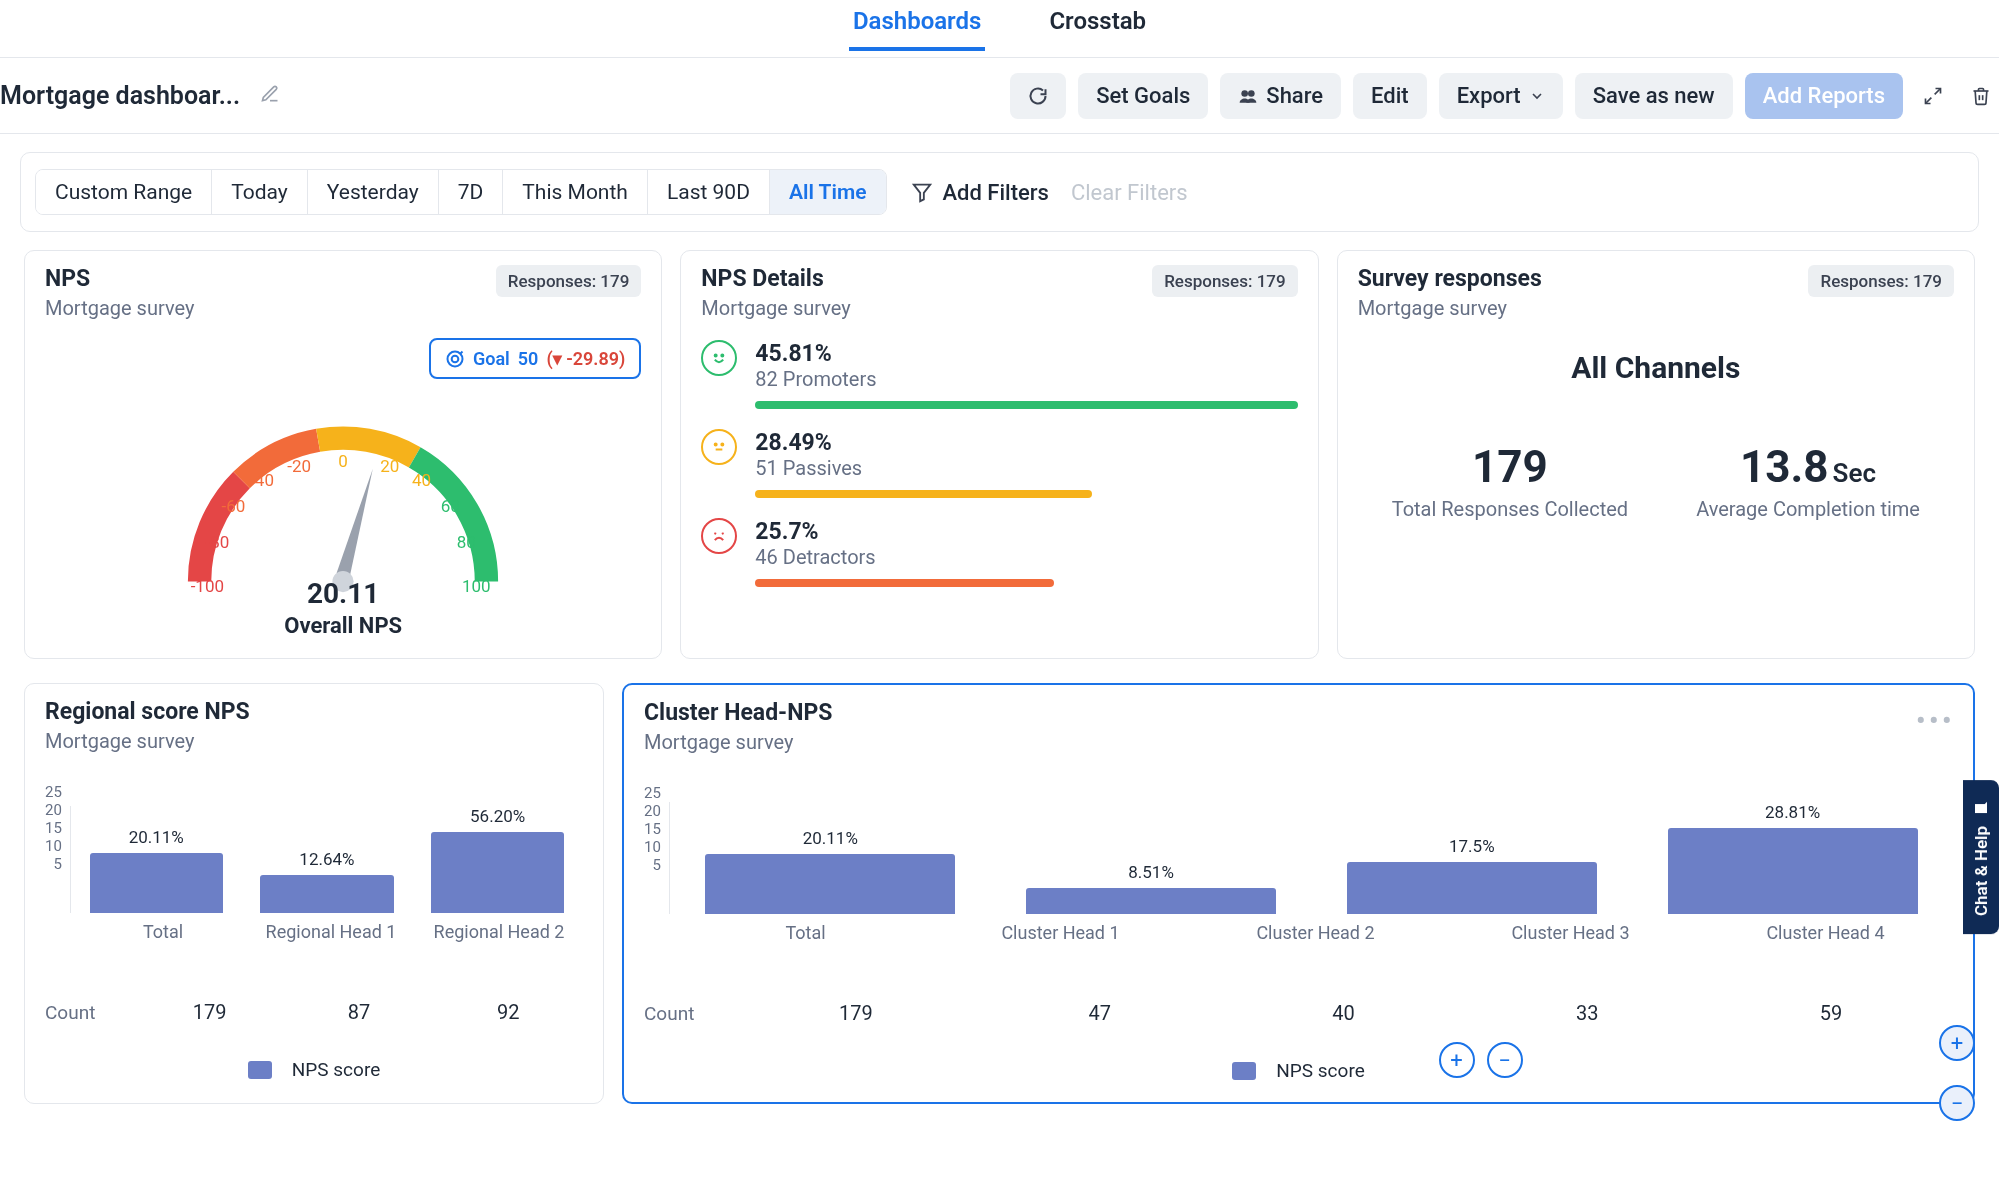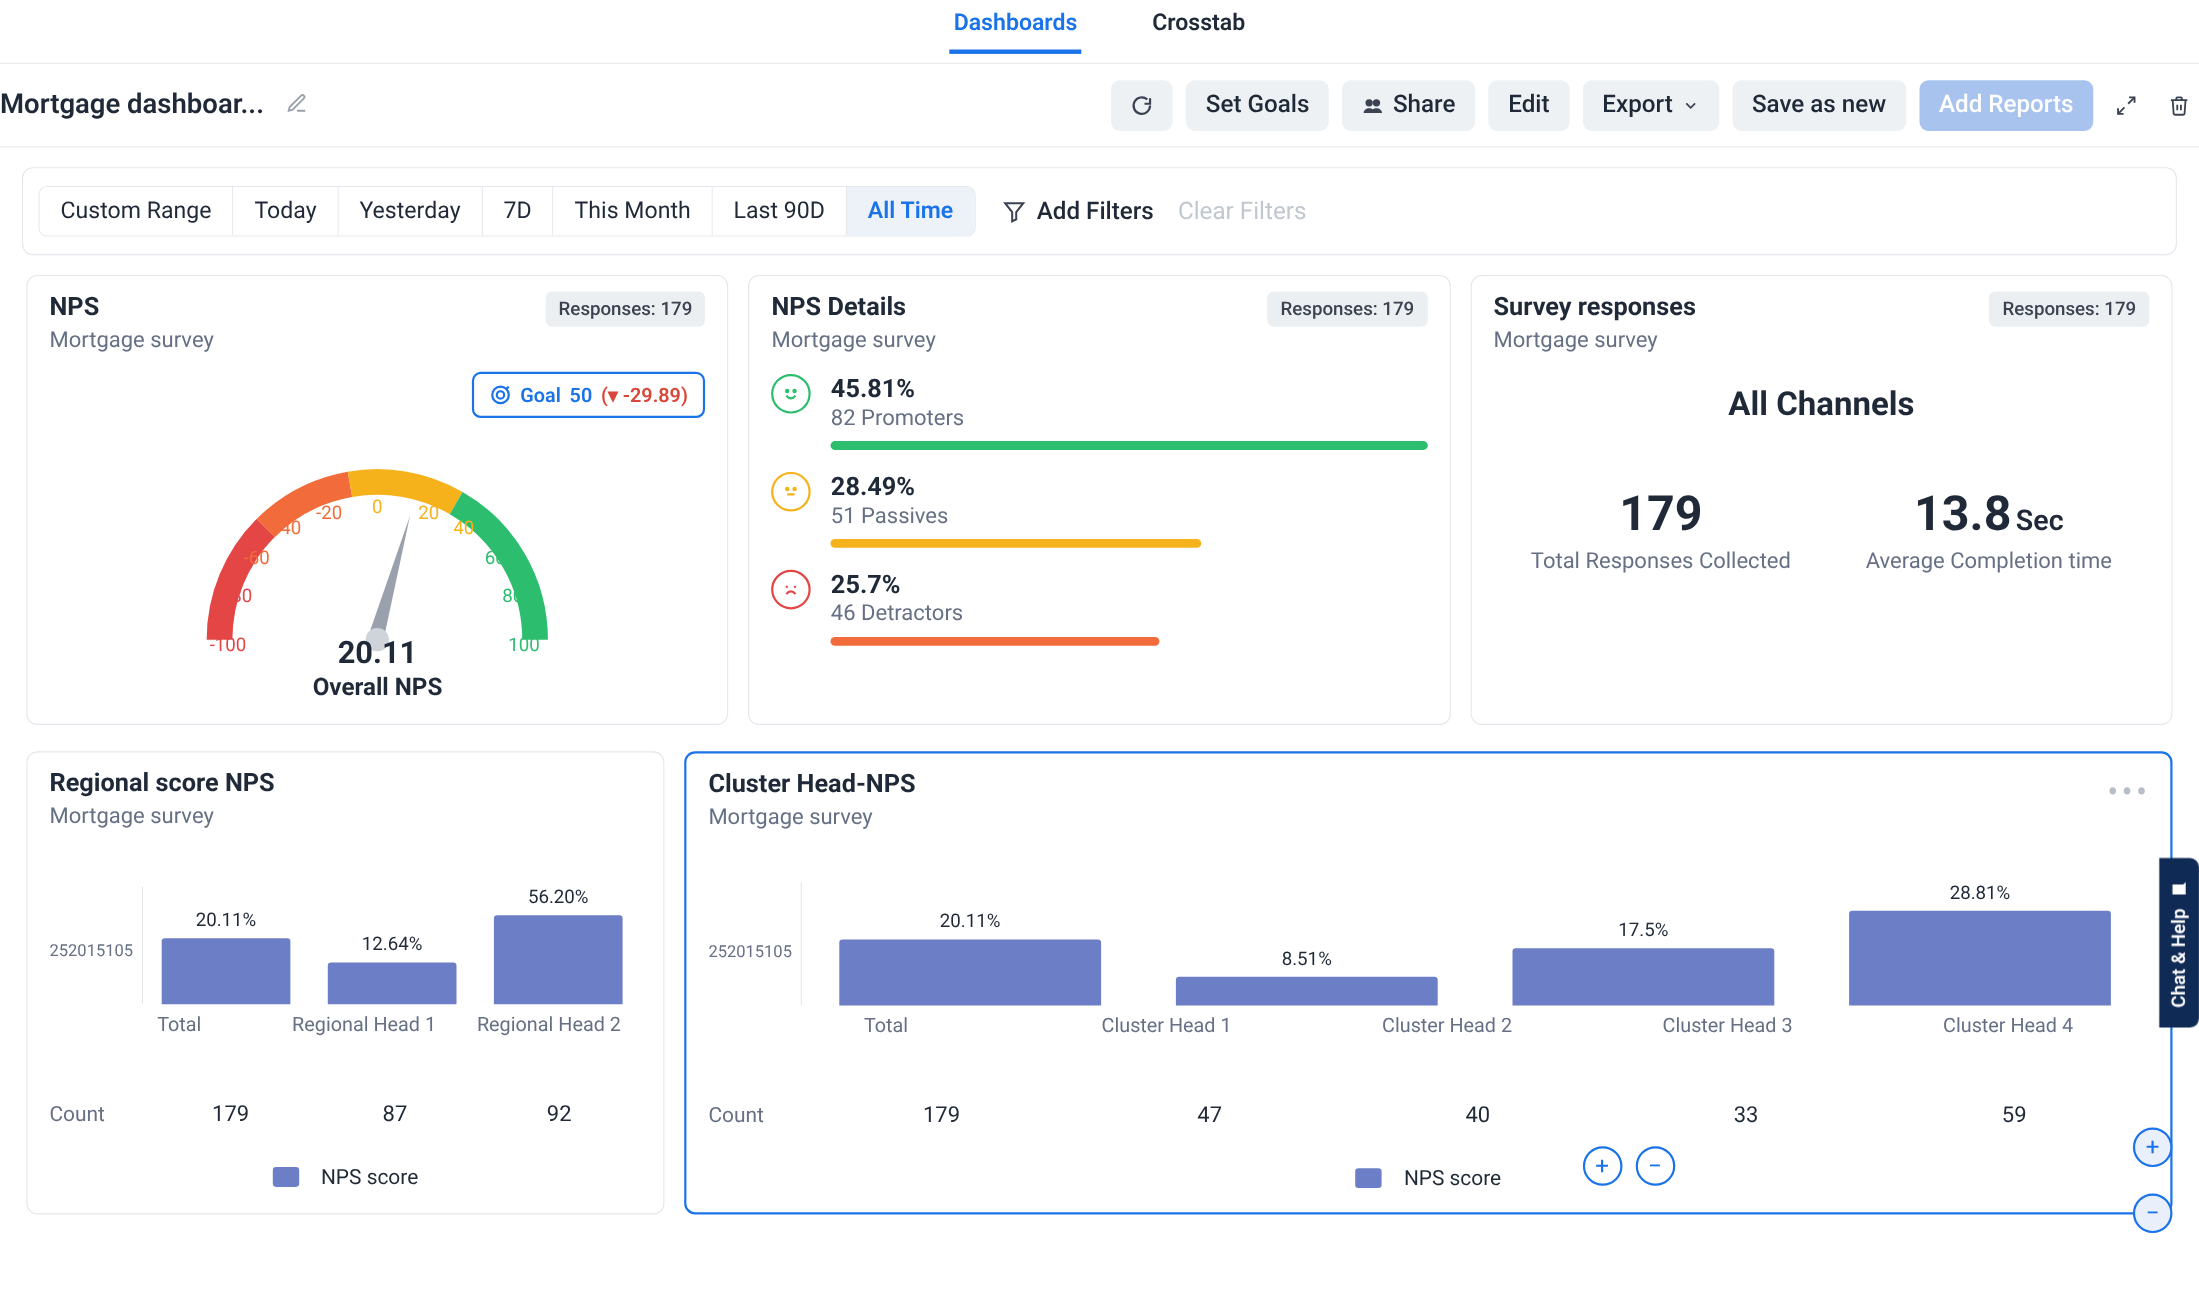--- a/index.html
+++ b/index.html
@@ -15,21 +15,21 @@
     --red:#e44646;
     --card-radius:10px;
     --bar-blue:#6c7fc6;
   }
   *{box-sizing:border-box;font-family:-apple-system,BlinkMacSystemFont,"Segoe UI",Roboto,Helvetica,Arial,sans-serif;}
   body{margin:0;background:#fff;color:var(--ink);font-size:14px;}
   .page{width:1999px;height:1189px;transform-origin:top left;}
 
   
   .tabs{display:flex;justify-content:center;align-items:center;gap:60px;height:58px;border-bottom:1.5px solid var(--border);}
-  .tab{font-size:21px;font-weight:600;color:var(--ink);padding:0 4px 12px;cursor:pointer;border-bottom:4px solid transparent;}
+  .tab{font-size:24px;font-weight:600;color:var(--ink);padding:0 4px 12px;cursor:pointer;border-bottom:4px solid transparent;}
   .tab.active{color:var(--blue);border-bottom-color:var(--blue);}
 
   
   .titlebar{display:flex;align-items:center;gap:10px;height:76px;padding:0 0;border-bottom:1.5px solid var(--border);}
   .dash-title{font-size:25px;font-weight:600;}
   .icon-btn{display:inline-flex;align-items:center;justify-content:center;height:46px;min-width:46px;padding:0 18px;border-radius:8px;font-size:22px;font-weight:500;background:#fff;color:var(--ink);cursor:pointer;}
   .icon-btn.grey{background:#eef1f4;}
   .icon-btn.blue{background:#a9c3ef;color:#fff;}
   .icon-btn.ghost{background:transparent;}
   .spacer{flex:1;}
@@ -82,21 +82,21 @@
   .stats{display:flex;justify-content:space-around;margin-top:56px;}
   .stat{text-align:center;}
   .stat-num{font-size:44px;font-weight:700;}
   .stat-unit{font-size:26px;font-weight:600;margin-left:4px;}
   .stat-label{font-size:20px;color:var(--muted);margin-top:4px;}
 
   
   .row2{display:grid;grid-template-columns:580px 1fr;gap:18px;padding:24px;}
   .chart-area{margin-top:30px;}
   .chart{display:flex;align-items:flex-end;height:130px;gap:0;}
-  .yaxis{display:flex;flex-direction:row;justify-content:space-between;height:90px;align-self:flex-end;margin-bottom:40px;font-size:15px;color:var(--muted);align-items:flex-end;padding-right:8px;}
+  .yaxis{display:flex;flex-direction:column;justify-content:space-between;height:90px;align-self:flex-end;margin-bottom:40px;font-size:15px;color:var(--muted);align-items:flex-end;padding-right:8px;}
   .bars{flex:1;display:flex;align-items:flex-end;border-left:1px solid var(--border);}
   .barcol{flex:1;display:flex;flex-direction:column;align-items:center;}
   .bar-val{font-size:17px;color:var(--ink);margin-bottom:6px;}
   .bar{width:78%;background:var(--bar-blue);border-radius:3px 3px 0 0;}
   .xaxis{display:flex;margin-top:8px;}
   .xaxis .xlabel{flex:1;text-align:center;font-size:18px;color:var(--muted);}
   .count-row{display:flex;margin-top:58px;align-items:center;}
   .count-label{width:90px;font-size:19px;color:var(--muted);}
   .count-vals{flex:1;display:flex;}
   .count-vals span{flex:1;text-align:center;font-size:20px;color:var(--ink);}

